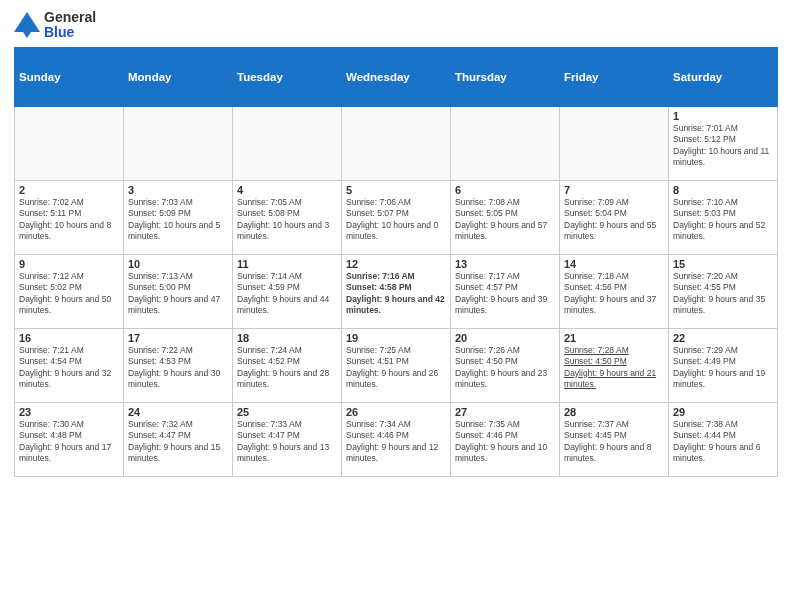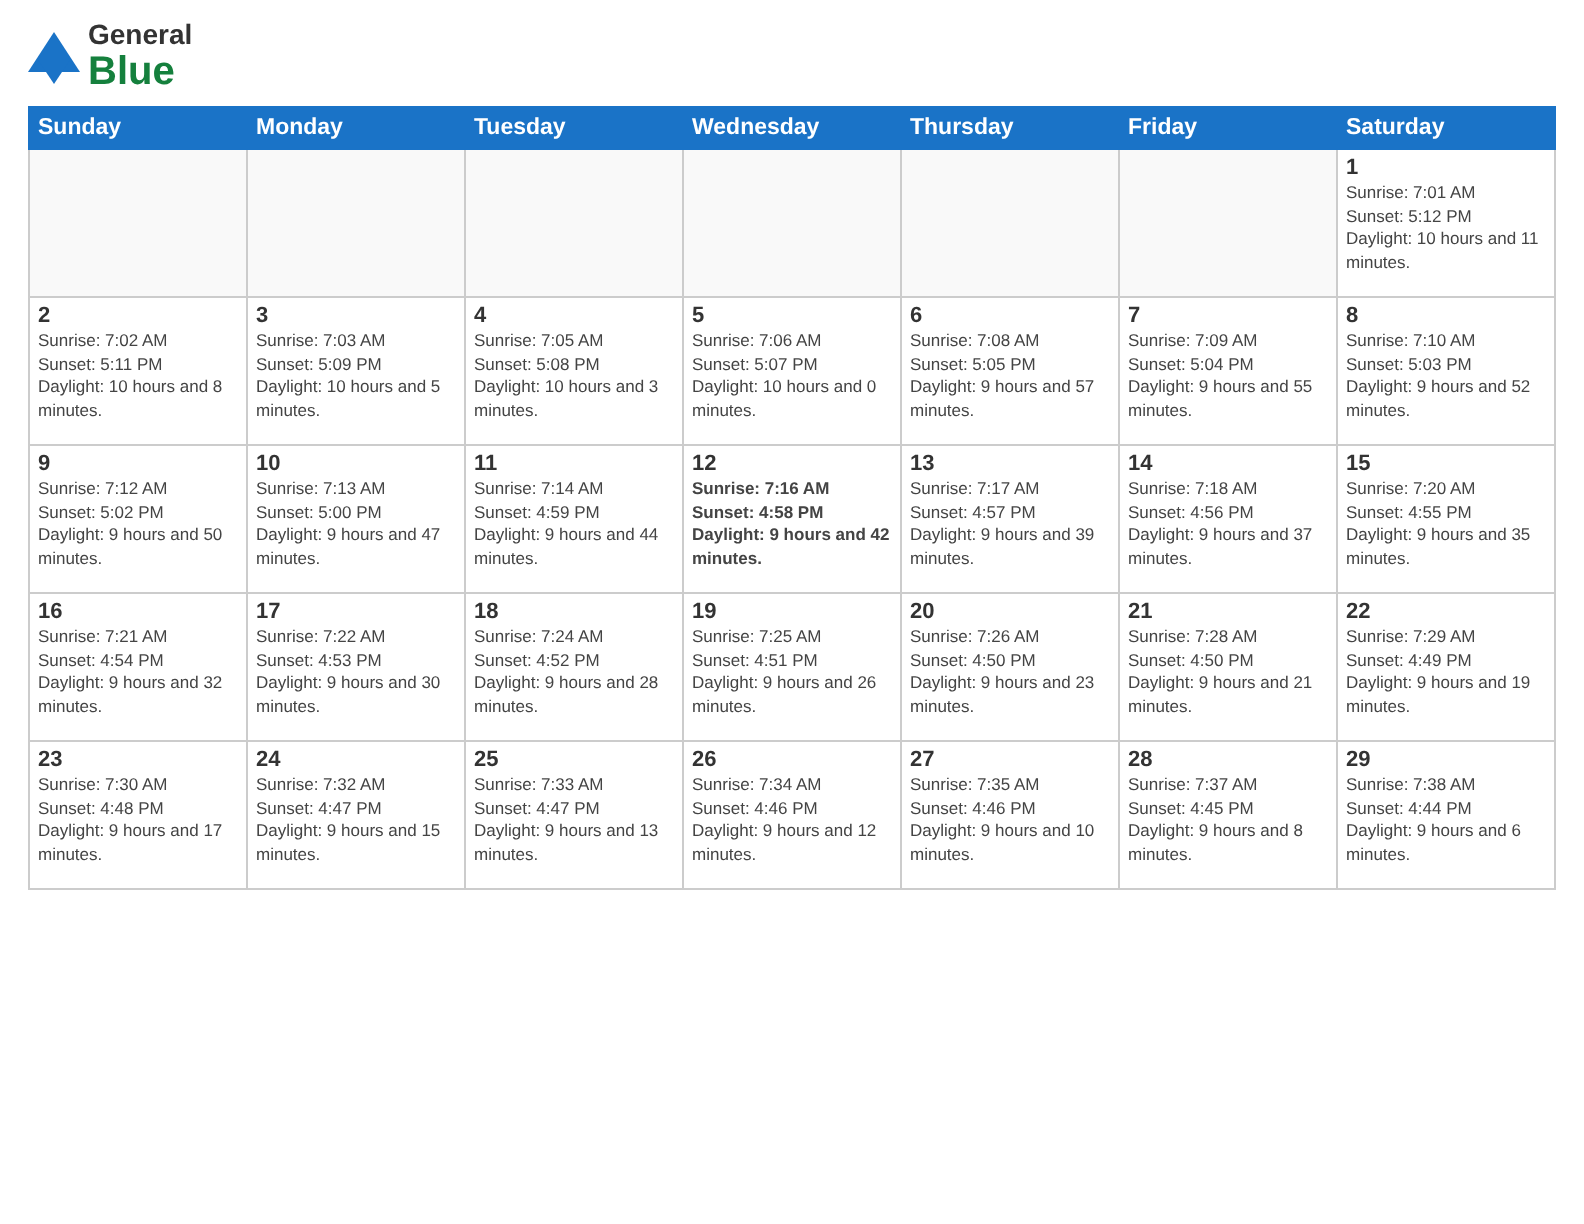--- a/index.html
+++ b/index.html
@@ -48,21 +48,21 @@
     .calendar {
       width: 100%;
       border-collapse: collapse;
       table-layout: fixed;
     }
     .calendar th {
       background: #1a73c7;
       color: #fff;
       font-size: 11.5px;
       font-weight: bold;
-      padding: 4px 4px;
+      padding: 23px 4px;
       text-align: left;
       border: 1px solid #1a73c7;
     }
     .calendar td {
       border: 1px solid #ccc;
       vertical-align: top;
       padding: 3px 4px;
       font-size: 9px;
       color: #333;
       height: 74px;
@@ -94,21 +94,21 @@
   <div class="header">
     <div class="logo">
       <div style="display:flex;flex-direction:column;align-items:center;">
         <div style="width:0;height:0;border-left:13px solid transparent;border-right:13px solid transparent;border-bottom:20px solid #1a73c7;"></div>
         <div style="width:0;height:0;border-left:8px solid transparent;border-right:8px solid transparent;border-top:12px solid #1a73c7;margin-top:-6px;"></div>
       </div>
       <div class="logo-inner">
         <div style="font-size:14px;font-weight:bold;color:#333;line-height:1.1;">
           <span style="color:#333;">General</span>
         </div>
-        <div style="font-size:20px;font-weight:bold;color:#15803d;line-height:1.1;">Blue</div>
+        <div style="font-size:14px;font-weight:bold;color:#1d4ed8;line-height:1.1;">Blue</div>
       </div>
     </div>
     <div class="title-area">
       <div class="month-title"></div>
       <div class="subtitle"></div>
     </div>
   </div>
 
   <table class="calendar">
     <thead>
@@ -251,21 +251,21 @@
 Daylight: 9 hours and 26 minutes.</div>
           </td>
           <td>
             <span class="day-number">20</span>
             <div class="day-info" style="white-space: pre-line;">Sunrise: 7:26 AM
 Sunset: 4:50 PM
 Daylight: 9 hours and 23 minutes.</div>
           </td>
           <td>
             <span class="day-number">21</span>
-            <div class="day-info" style="white-space: pre-line;">Sunrise: 7:28 AM
+            <div class="day-info" style="white-space: pre-line; text-decoration: underline;">Sunrise: 7:28 AM
 Sunset: 4:50 PM
 Daylight: 9 hours and 21 minutes.</div>
           </td>
           <td>
             <span class="day-number">22</span>
             <div class="day-info" style="white-space: pre-line;">Sunrise: 7:29 AM
 Sunset: 4:49 PM
 Daylight: 9 hours and 19 minutes.</div>
           </td>
         </tr>

